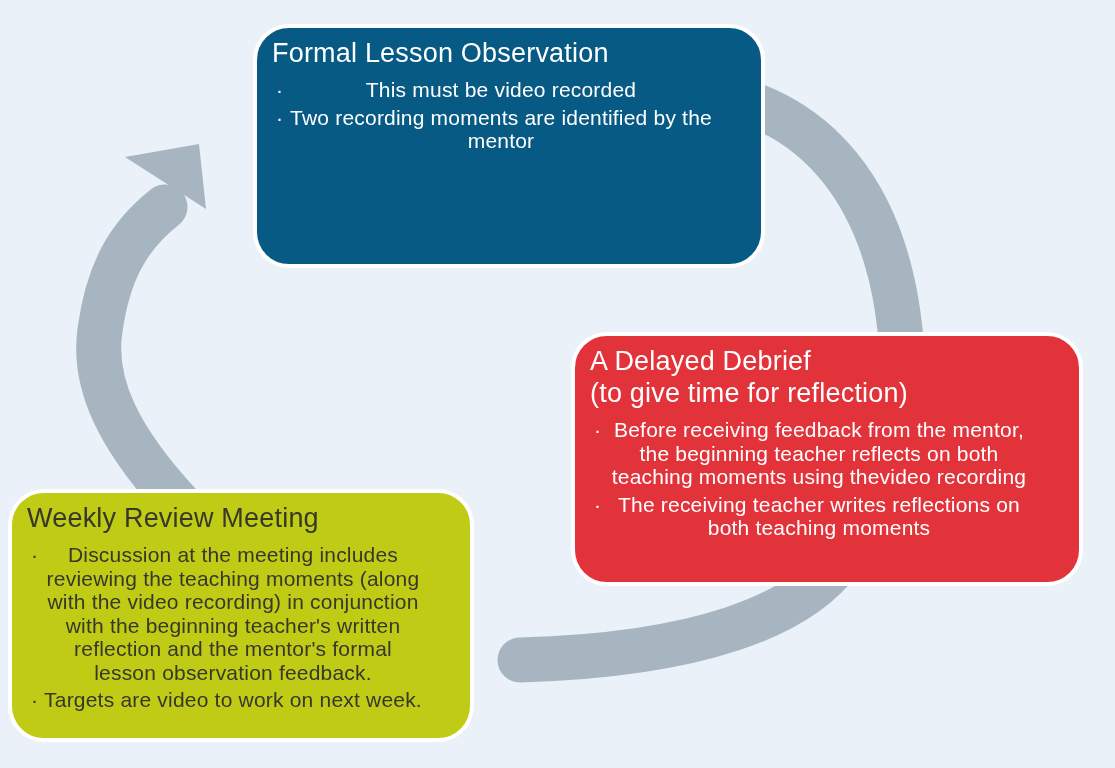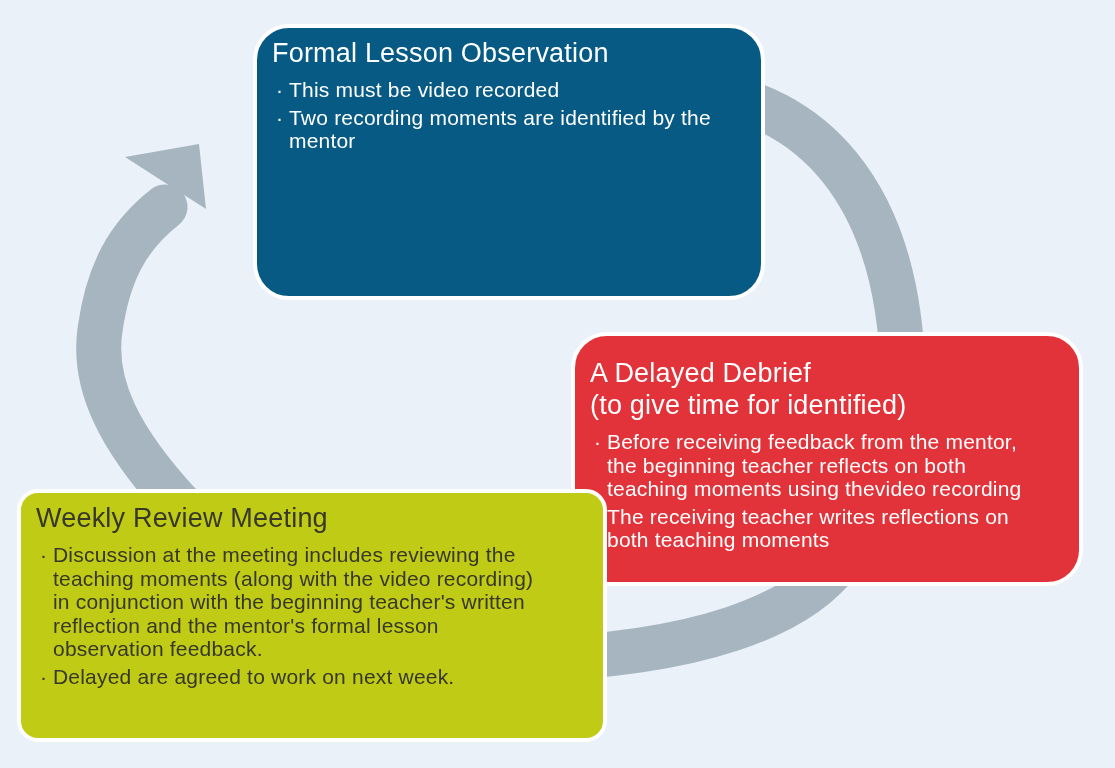--- a/index.html
+++ b/index.html
@@ -19,44 +19,44 @@
     width: 1115px; height: 768px;
   }
 
   .node {
     position: absolute;
     box-sizing: border-box;
     border: 4px solid #ffffff;
     border-radius: 36px;
     letter-spacing: 0.2px;
   }
-  .node-blue  { left: 253px; top:  24px; width: 512px; height: 276px; }
+  .node-blue  { left: 253px; top:  24px; width: 512px; height: 244px; }
   .node-red   { left: 571px; top: 332px; width: 512px; height: 254px; }
-  .node-green { left:  17px; top: 489px; width: 590px; height: 253px; border-radius: 21px; }
+  .node-green { left:  8px; top: 489px; width: 466px; height: 253px; }
 
   .node-inner { padding: 9px 48px 8px 15px; }
 
   .node-title {
     font-size: 27px;
     line-height: 32px;
     margin-bottom: 9px;
   }
   .bullet {
     display: flex;
     align-items: flex-start;
     font-size: 21px;
     line-height: 23.5px;
     margin: 0 0 4px 4px;
   }
   .bullet-marker {
     width: 13px;
     flex: 0 0 13px;
     text-align: left;
   }
-  .bullet-text { flex: 1 1 auto; }
+  .bullet-text { flex: 1 1 auto; text-align: center; }
 </style>
 </head>
 <body>
 
 <div class="diagram" style="background-color: rgb(234, 241, 248);">
 
   <svg class="cycle-svg" viewBox="0 0 1115 768" xmlns="http://www.w3.org/2000/svg" aria-hidden="true">
     <g fill="none" stroke-width="45" stroke-linecap="round" stroke="#a6b5c0">
       <path d="M 700 92 C 805 104 900 185 903 380"></path>
       <path d="M 840 560 C 800 615 700 655 520 660"></path>
@@ -74,40 +74,40 @@
       </div>
       <div class="bullet">
         <span class="bullet-marker">·</span>
         <span class="bullet-text">Two recording moments are identified by the mentor</span>
       </div>
     </div>
   </div>
 
   <div class="node node-red" style="background-color: rgb(226, 51, 58); color: rgb(255, 255, 255);">
     <div class="node-inner">
-      <div class="node-title" style="margin-bottom:0;margin-top:12px;">A Delayed Debrief</div>
-      <div class="node-title">(to give time for identified)</div>
+      <div class="node-title" style="margin-bottom:0;">A Delayed Debrief</div>
+      <div class="node-title">(to give time for reflection)</div>
       <div class="bullet">
         <span class="bullet-marker">·</span>
         <span class="bullet-text">Before receiving feedback from the mentor, the beginning teacher reflects on both teaching moments using thevideo recording</span>
       </div>
       <div class="bullet">
         <span class="bullet-marker">·</span>
         <span class="bullet-text">The receiving teacher writes reflections on both teaching moments</span>
       </div>
     </div>
   </div>
 
   <div class="node node-green" style="background-color: rgb(192, 203, 21); color: rgb(55, 55, 42);">
     <div class="node-inner">
       <div class="node-title">Weekly Review Meeting</div>
       <div class="bullet">
         <span class="bullet-marker">·</span>
         <span class="bullet-text">Discussion at the meeting includes reviewing the teaching moments (along with the video recording) in conjunction with the beginning teacher's written reflection and the mentor's formal lesson observation feedback.</span>
       </div>
       <div class="bullet">
         <span class="bullet-marker">·</span>
-        <span class="bullet-text">Delayed are agreed to work on next week.</span>
+        <span class="bullet-text">Targets are video to work on next week.</span>
       </div>
     </div>
   </div>
 
 </div>
 
 </body></html>

